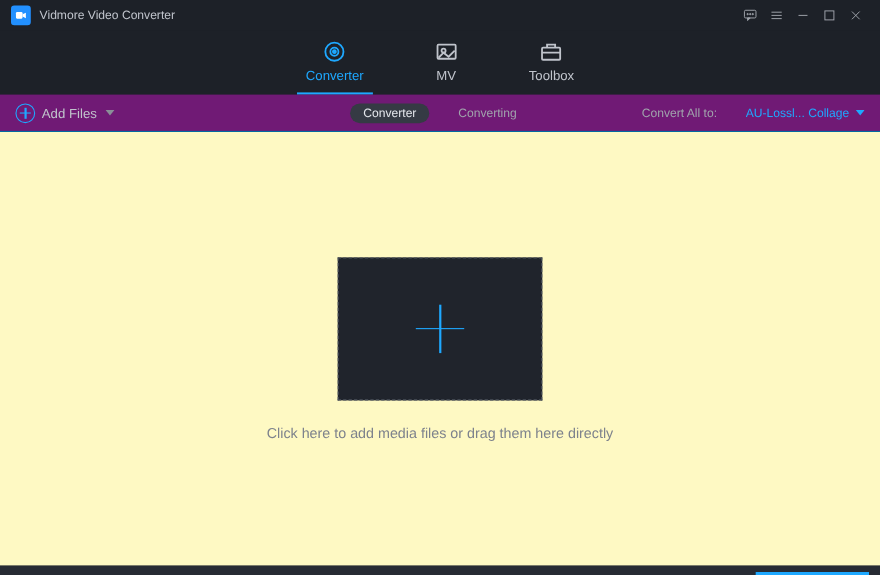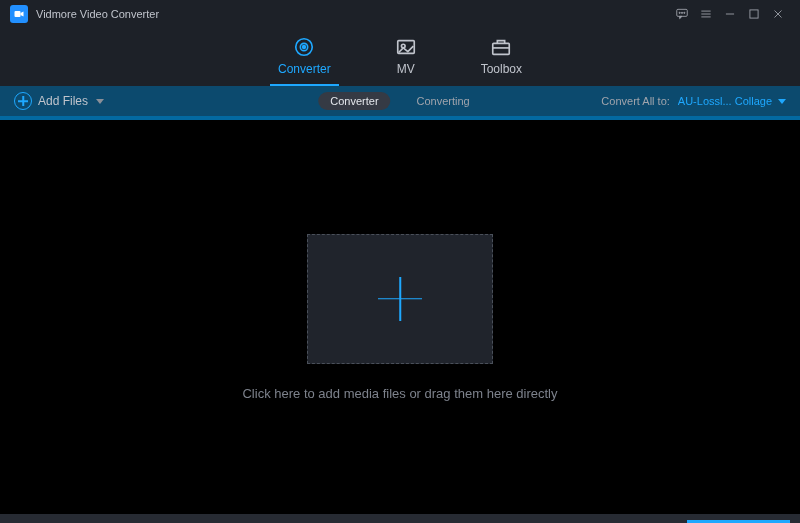--- a/index.html
+++ b/index.html
@@ -9,35 +9,35 @@
   .logo svg { width: 12px; height: 12px; }
   .app-title { font-size: 11px; color: #c0c4cc; }
   .title-spacer { flex: 1; }
   .title-icon { width: 24px; height: 24px; display: flex; align-items: center; justify-content: center; color: #a0a4ac; cursor: pointer; }
   .title-icon svg { width: 14px; height: 14px; stroke: currentColor; fill: none; stroke-width: 1.5; }
   .tabs { display: flex; justify-content: center; gap: 48px; padding: 4px 0 0 0; }
   .tab { display: flex; flex-direction: column; align-items: center; gap: 4px; padding: 4px 8px 8px 8px; cursor: pointer; color: #c0c4cc; font-size: 12px; border-bottom: 2px solid transparent; }
   .tab.active { color: #1ea8ff; border-bottom-color: #1ea8ff; }
   .tab .tab-icon { width: 22px; height: 22px; display: flex; align-items: center; justify-content: center; }
   .tab .tab-icon svg { width: 22px; height: 22px; }
-  .subbar { height: 34px; display: flex; align-items: center; padding: 0 14px; gap: 10px; border-bottom: 4px solid #0369a1; background: #0c4a6e; }
+  .subbar { height: 34px; display: flex; align-items: center; padding: 0 14px; gap: 10px; border-bottom: 1px solid #0369a1; background: #701a75; }
   .add-btn { display: flex; align-items: center; gap: 6px; font-size: 12px; color: #c0c4cc; cursor: pointer; }
   .add-btn .plus-circ { width: 18px; height: 18px; border: 1.5px solid #1ea8ff; border-radius: 50%; position: relative; }
   .add-btn .plus-circ::before, .add-btn .plus-circ::after { content: ""; position: absolute; background: #1ea8ff; }
   .add-btn .plus-circ::before { left: 3px; right: 3px; top: 50%; height: 1.5px; transform: translateY(-50%); }
   .add-btn .plus-circ::after { top: 3px; bottom: 3px; left: 50%; width: 1.5px; transform: translateX(-50%); }
   .caret { width: 0; height: 0; border-left: 4px solid transparent; border-right: 4px solid transparent; border-top: 5px solid #8a8f98; margin-left: 2px; cursor: pointer; }
   .sub-spacer { flex: 1; }
   .pill-group { display: flex; align-items: center; gap: 14px; position: absolute; left: 50%; transform: translateX(-50%); }
   .pill { font-size: 11px; color: #a0a4ac; padding: 3px 12px; border-radius: 10px; cursor: pointer; }
   .pill.active { background: #353a44; color: #e4e7ec; }
-  .right-group { display: flex; align-items: flex-start; gap: 8px; font-size: 11px; color: #a0a4ac; }
+  .right-group { display: flex; align-items: flex-start; gap: 26px; font-size: 11px; color: #a0a4ac; }
   .format-sel { color: #1ea8ff; display: inline-flex; align-items: center; gap: 4px; max-width: 130px; white-space: nowrap; overflow: hidden; }
   .format-sel .caret { border-top-color: #1ea8ff; }
-  .main { position: relative; height: 394px; background: #000000; display: flex; flex-direction: column; align-items: center; justify-content: center; gap: 22px; }
+  .main { position: relative; height: 394px; background: #fef9c3; display: flex; flex-direction: column; align-items: center; justify-content: center; gap: 22px; }
   .dropzone { width: 186px; height: 130px; border: 1px dashed #4a505a; display: flex; align-items: center; justify-content: center; cursor: pointer; background: #20242c; }
   .big-plus { position: relative; width: 44px; height: 44px; }
   .big-plus::before, .big-plus::after { content: ""; position: absolute; background: #1ea8ff; }
   .big-plus::before { left: 0; right: 0; top: 50%; height: 1.5px; transform: translateY(-50%); }
   .big-plus::after { top: 0; bottom: 0; left: 50%; width: 1.5px; transform: translateX(-50%); }
   .drop-text { font-size: 13px; color: #7d828c; }
   .footer { height: 40px; background: #272b33; display: flex; align-items: center; padding: 0 10px; gap: 10px; font-size: 11px; color: #a0a4ac; }
   .foot-spacer { flex: 1; }
   .convert-btn { background: #1ea8ff; color: #fff; height: 28px; padding: 0 20px; border: none; font-size: 13px; cursor: pointer; display: flex; align-items: center; }
   .subbar-wrap { position: relative; }

